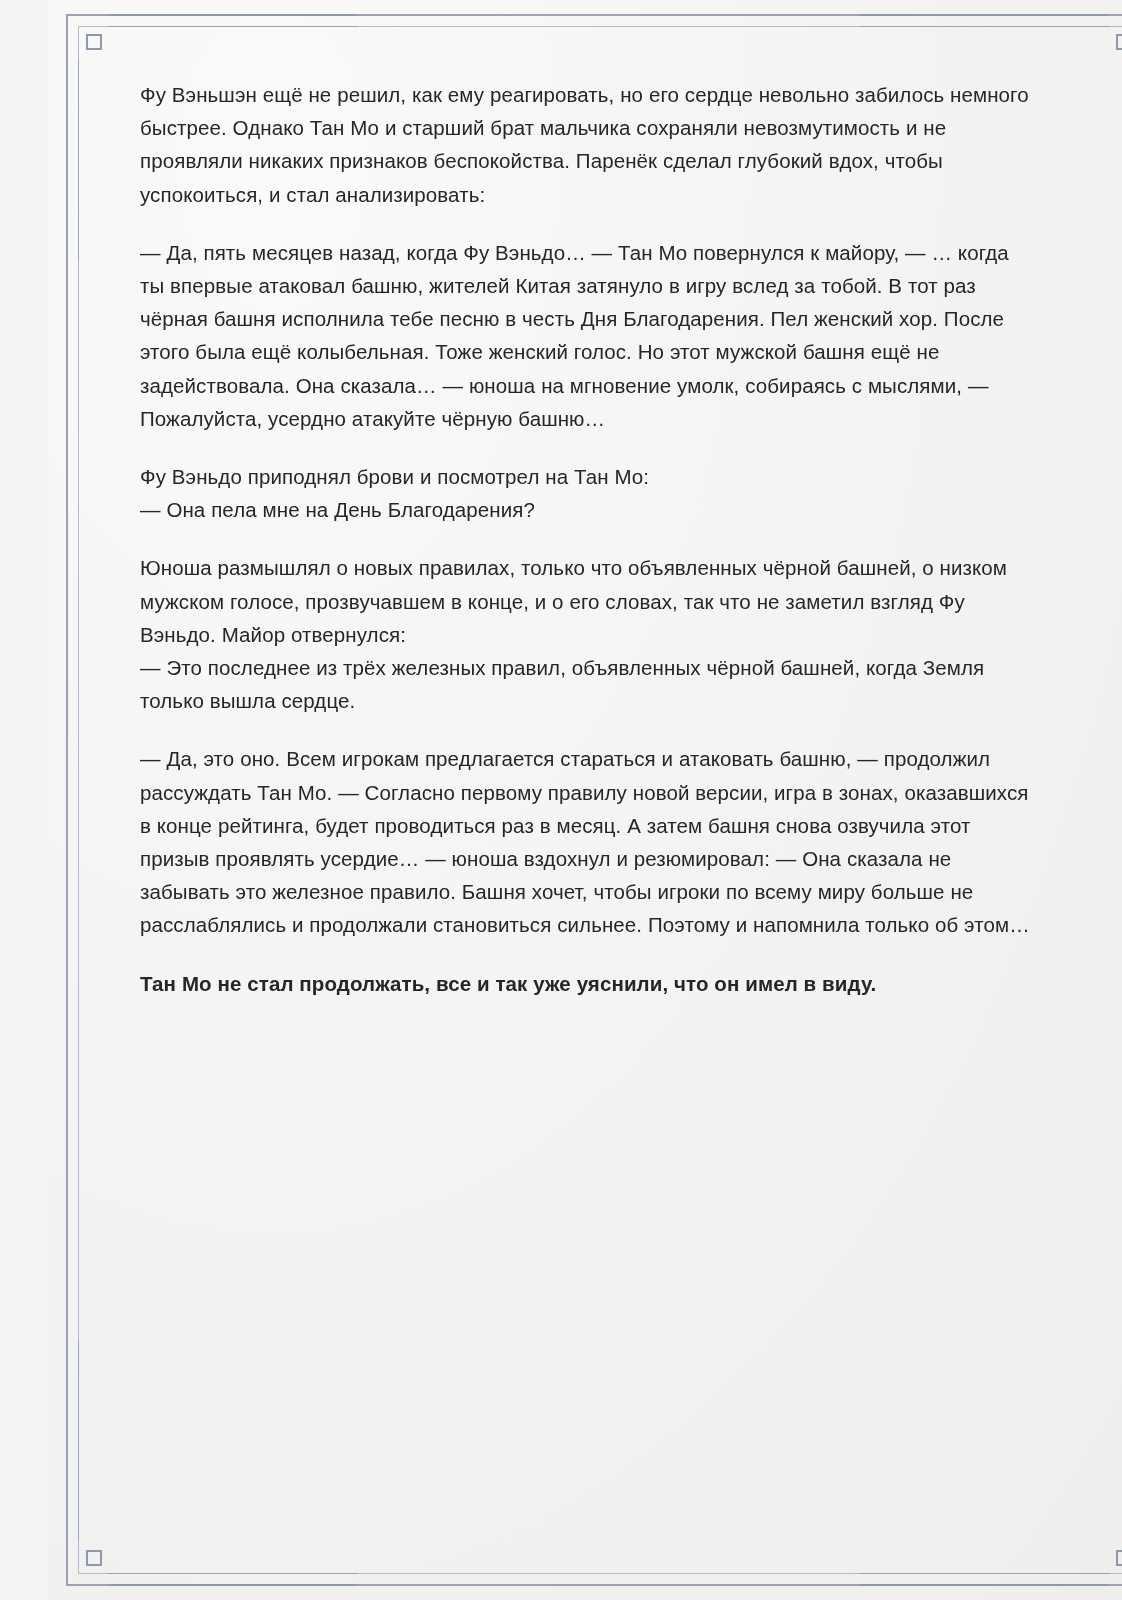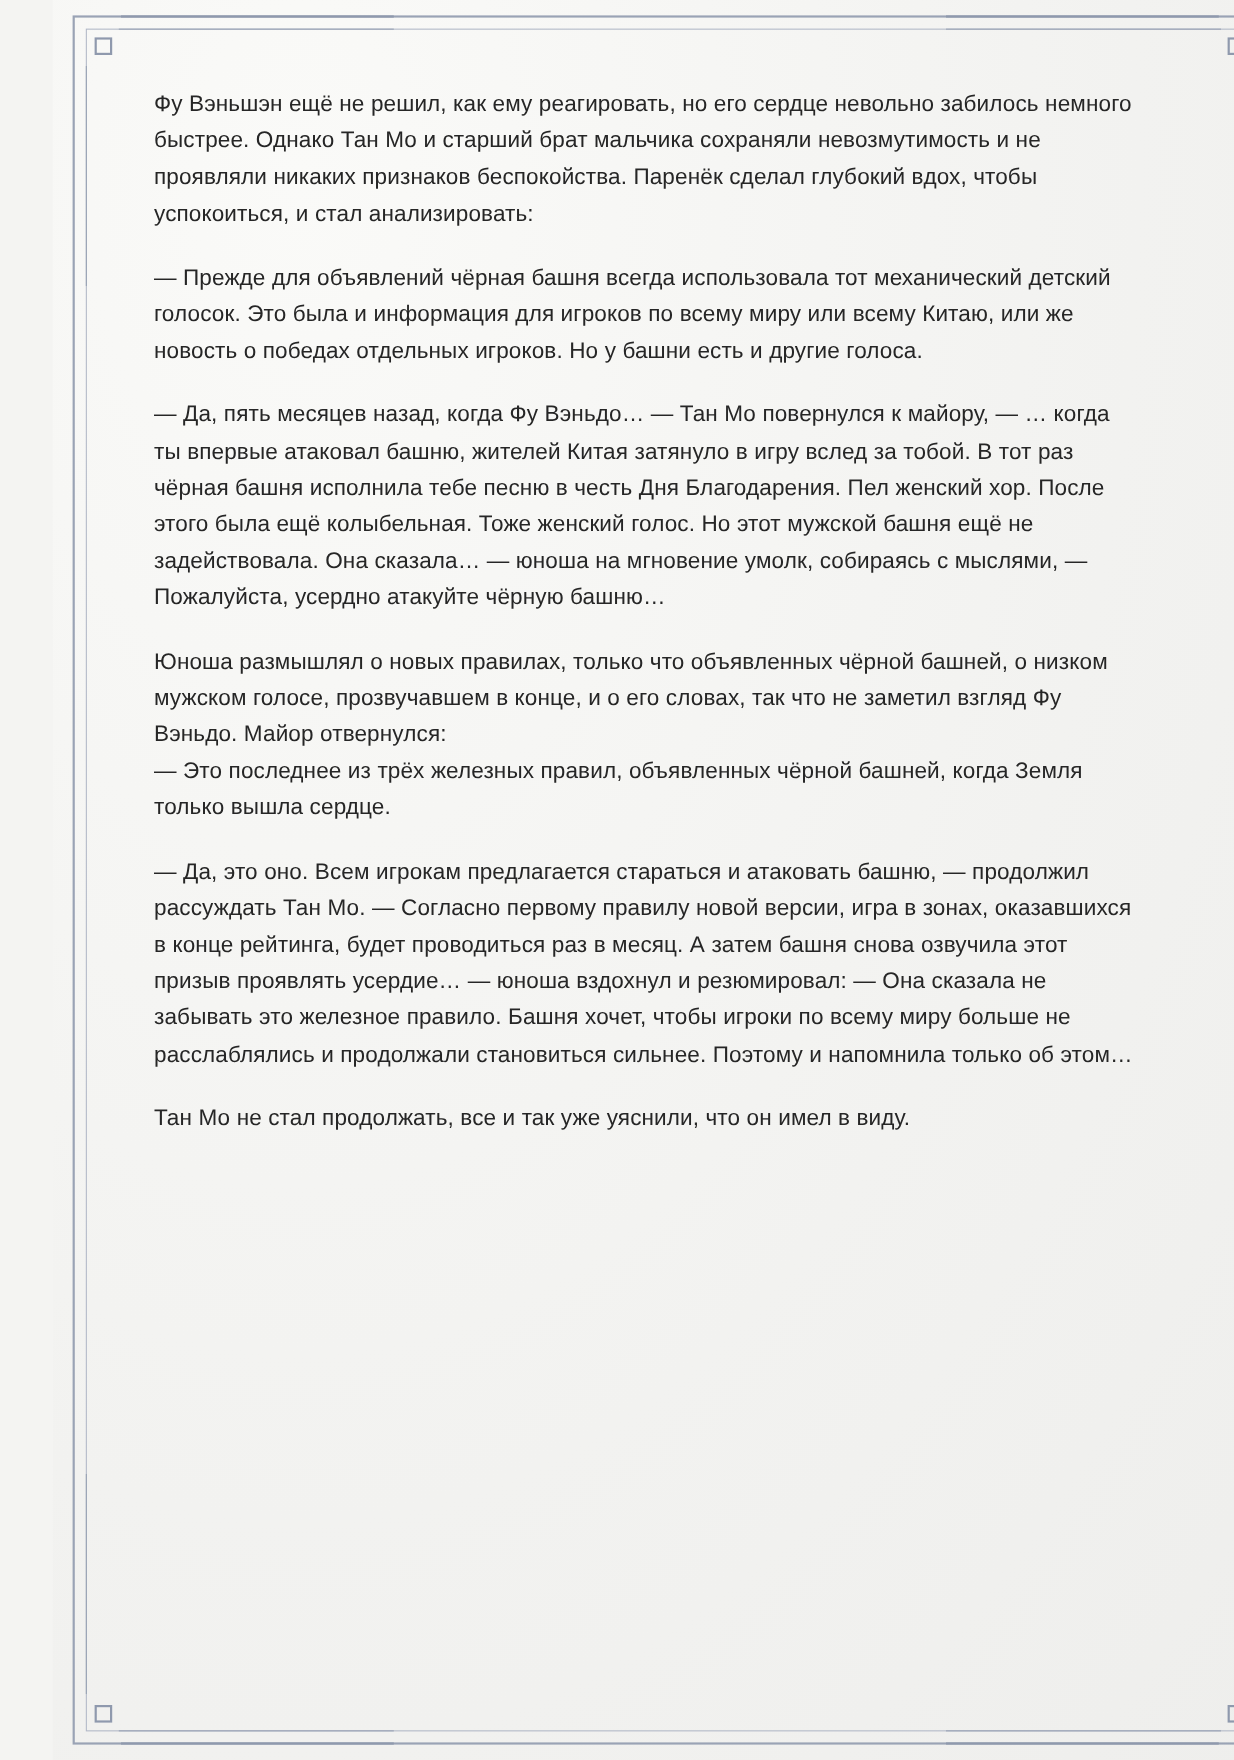--- a/index.html
+++ b/index.html
@@ -100,21 +100,21 @@
     font-size: 20.5px;
     line-height: 1.62;
     color: #262626;
     letter-spacing: 0.1px;
   }
 
   .para {
     margin: 0 0 25px 0;
     white-space: pre-line;
   }
-  .para:last-child { margin-bottom: 0; }
+  .para:last-child { margin-bottom: 0; font-weight: bold; }
 </style>
 </head>
 <body>
 
 <div class="page">
 
   <div class="frame-outer"></div>
   <div class="frame-inner"></div>
 
   <div class="corner tl"></div>
@@ -131,21 +131,22 @@
   <div class="rule v r-right-top"></div>
   <div class="rule v r-right-bot"></div>
 
   <div class="accent a-top-left"></div>
   <div class="accent a-top-right"></div>
   <div class="accent a-bot-left"></div>
   <div class="accent a-bot-right"></div>
 
   <div class="content">
     <p class="para">Фу Вэньшэн ещё не решил, как ему реагировать, но его сердце невольно забилось немного быстрее. Однако Тан Мо и старший брат мальчика сохраняли невозмутимость и не проявляли никаких признаков беспокойства. Паренёк сделал глубокий вдох, чтобы успокоиться, и стал анализировать:</p>
-    <p class="para">— Прежде для объявлений чёрная башня всегда использовала тот механический детский голосок. Это была и информация для игроков по всему миру или всему Китаю, или же новость о победах отдельных игроков. Но у башни есть и другие голоса.</p>
     <p class="para">— Да, пять месяцев назад, когда Фу Вэньдо… — Тан Мо повернулся к майору, — … когда ты впервые атаковал башню, жителей Китая затянуло в игру вслед за тобой. В тот раз чёрная башня исполнила тебе песню в честь Дня Благодарения. Пел женский хор. После этого была ещё колыбельная. Тоже женский голос. Но этот мужской башня ещё не задействовала. Она сказала… — юноша на мгновение умолк, собираясь с мыслями, — Пожалуйста, усердно атакуйте чёрную башню…</p>
+    <p class="para">Фу Вэньдо приподнял брови и посмотрел на Тан Мо:
+— Она пела мне на День Благодарения?</p>
     <p class="para">Юноша размышлял о новых правилах, только что объявленных чёрной башней, о низком мужском голосе, прозвучавшем в конце, и о его словах, так что не заметил взгляд Фу Вэньдо. Майор отвернулся:
 — Это последнее из трёх железных правил, объявленных чёрной башней, когда Земля только вышла сердце.</p>
     <p class="para">— Да, это оно. Всем игрокам предлагается стараться и атаковать башню, — продолжил рассуждать Тан Мо. — Согласно первому правилу новой версии, игра в зонах, оказавшихся в конце рейтинга, будет проводиться раз в месяц. А затем башня снова озвучила этот призыв проявлять усердие… — юноша вздохнул и резюмировал: — Она сказала не забывать это железное правило. Башня хочет, чтобы игроки по всему миру больше не расслаблялись и продолжали становиться сильнее. Поэтому и напомнила только об этом…</p>
     <p class="para">Тан Мо не стал продолжать, все и так уже уяснили, что он имел в виду.</p>
   </div>
 
 </div>
 
 </body></html>

